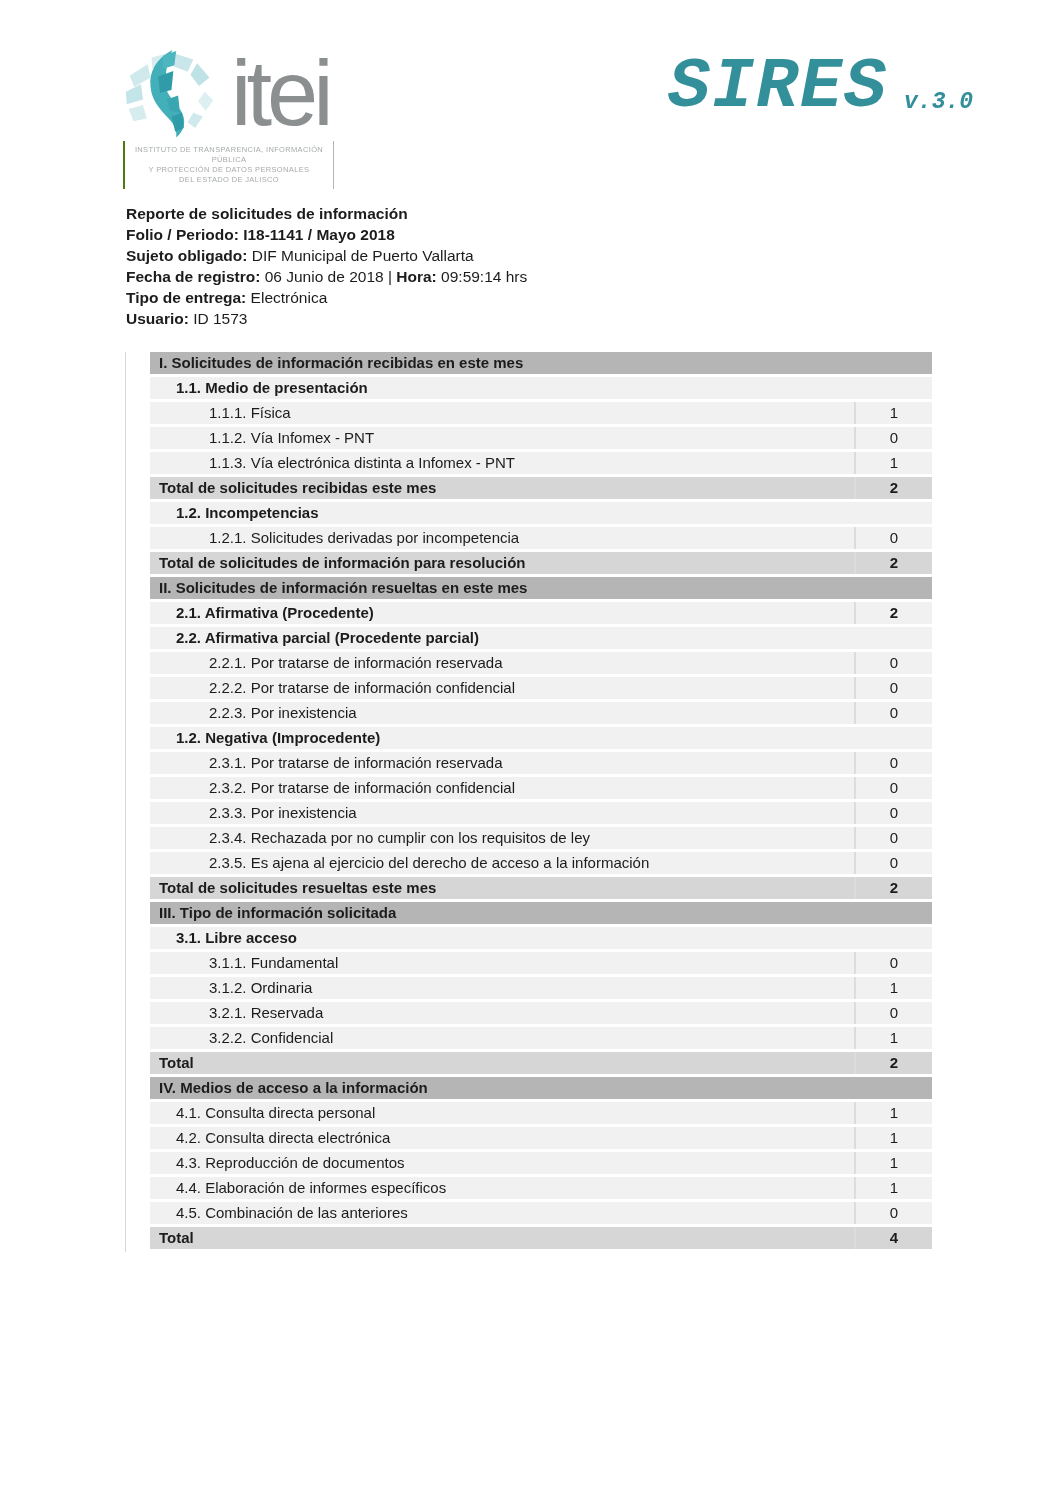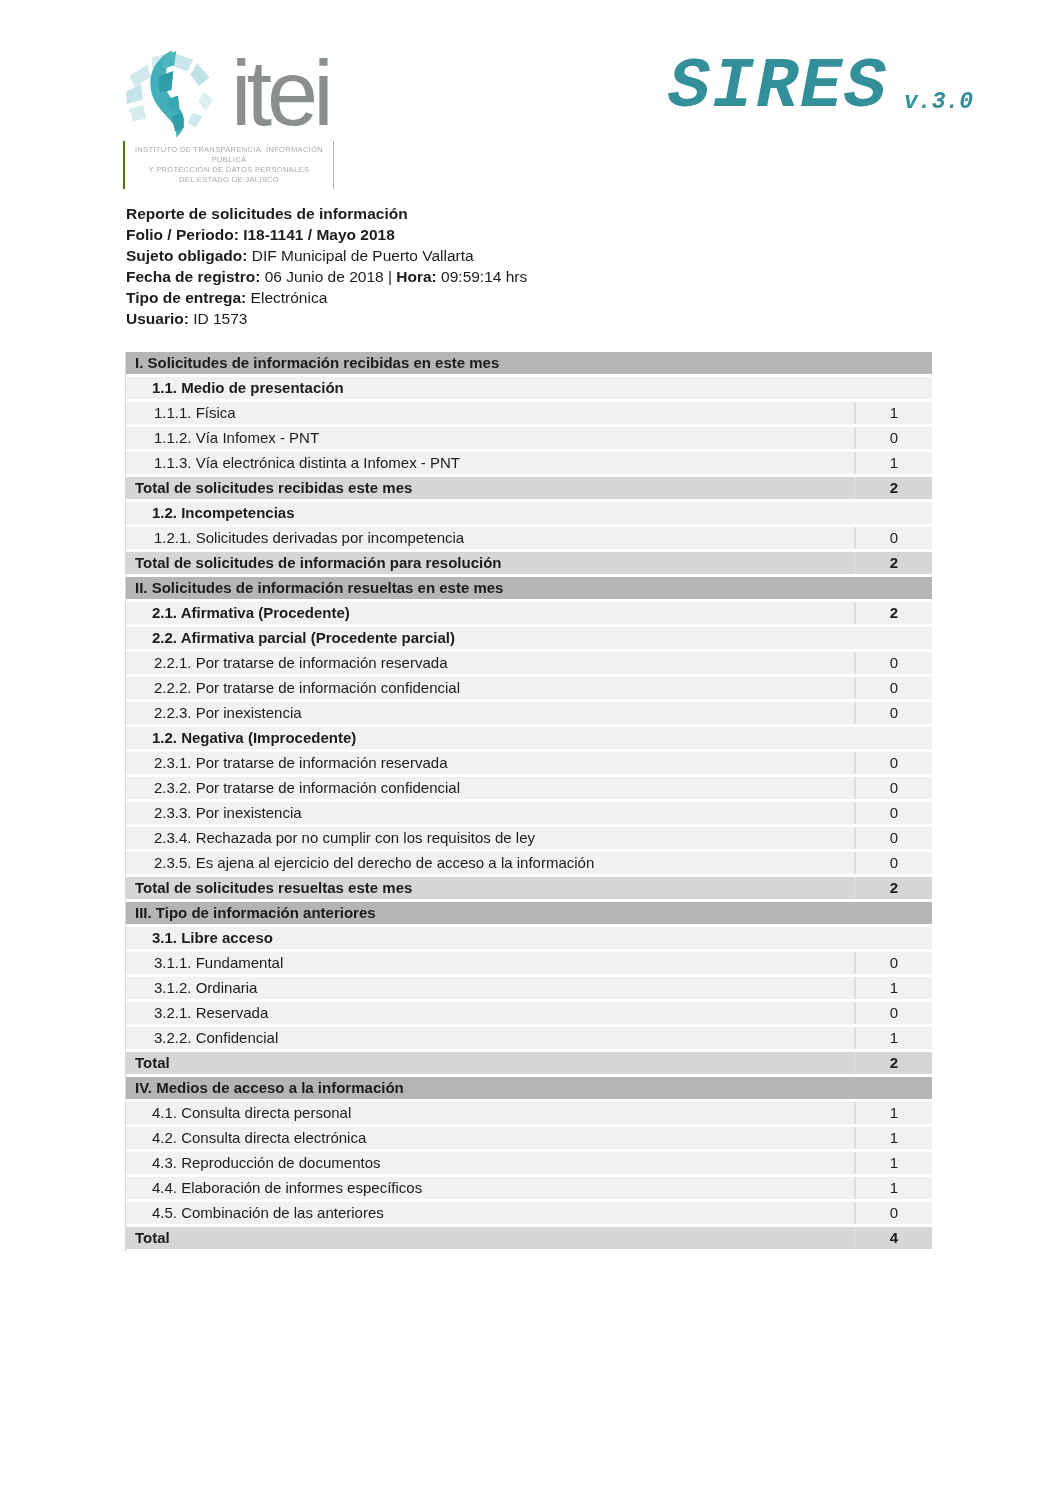--- a/index.html
+++ b/index.html
@@ -33,28 +33,28 @@
   .sires-version { font-size:23px; margin-left:16px; position:relative; top:2px; }
   
   .report-info { position:absolute; left:126px; top:203px; width:640px;
     font-size:15.5px; line-height:21px; }
   .report-info .b { font-weight:bold; }
   
   .report-table { position:absolute; left:125px; top:352px; width:807px;
     border-left:1px solid #d8d8d8; }
   .trow {
     display:flex; align-items:stretch; min-height:22px; margin-bottom:3px;
-    background:#f1f1f1; font-size:15px; line-height:22px;
+    background:#f1f1f1; font-size:15px; line-height:22px;margin-left:24px;
   }
   .trow .tlabel { flex:1; display:flex; align-items:center; padding-left:9px; }
   .trow.section { background:#b5b5b5; font-weight:bold; }
   .trow.total   { background:#d6d6d6; font-weight:bold; }
   .trow.subheader { font-weight:bold; }
   .trow.subheader .tlabel { padding-left:26px; }
-  .trow.item .tlabel      { padding-left:28px; }
+  .trow.item .tlabel      { padding-left:59px; }
   .trow.item1 .tlabel     { padding-left:26px; }
   .tvalue {
     width:78px; flex-shrink:0; border-left:2px solid #dcdcdc;
     display:flex; align-items:center; justify-content:center;
   }
 </style>
 </head>
 <body>
 
 <div class="itei-logo">
@@ -195,21 +195,21 @@
     </div>
     <div class="trow item">
       <div class="tlabel">2.3.5. Es ajena al ejercicio del derecho de acceso a la información</div>
       <div class="tvalue">0</div>
     </div>
     <div class="trow total">
       <div class="tlabel">Total de solicitudes resueltas este mes</div>
       <div class="tvalue">2</div>
     </div>
     <div class="trow section">
-      <div class="tlabel">III. Tipo de información anteriores</div>
+      <div class="tlabel">III. Tipo de información solicitada</div>
     </div>
     <div class="trow subheader">
       <div class="tlabel">3.1. Libre acceso</div>
     </div>
     <div class="trow item">
       <div class="tlabel">3.1.1. Fundamental</div>
       <div class="tvalue">0</div>
     </div>
     <div class="trow item">
       <div class="tlabel">3.1.2. Ordinaria</div>

